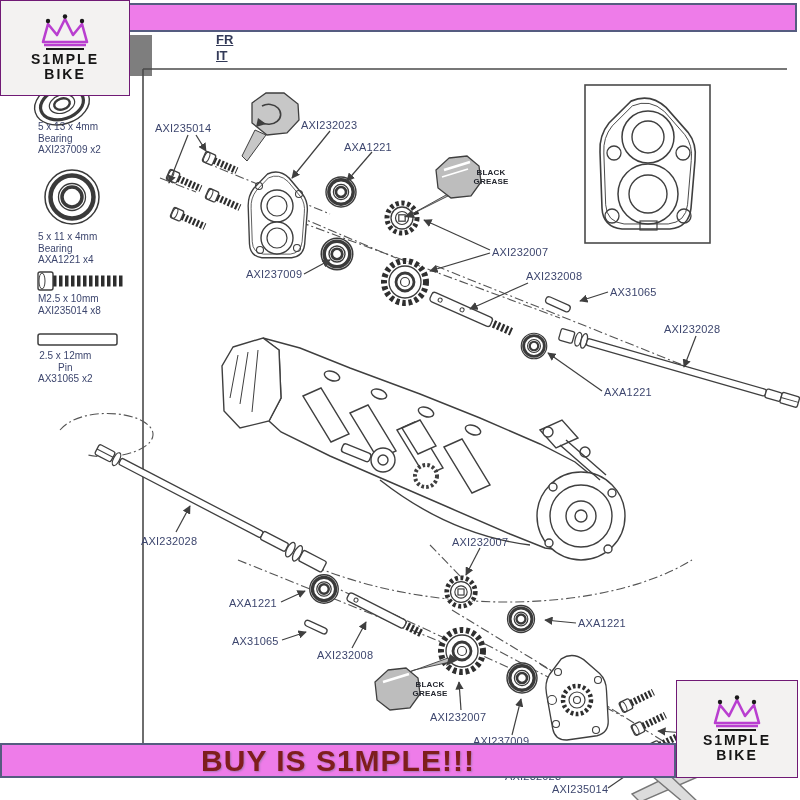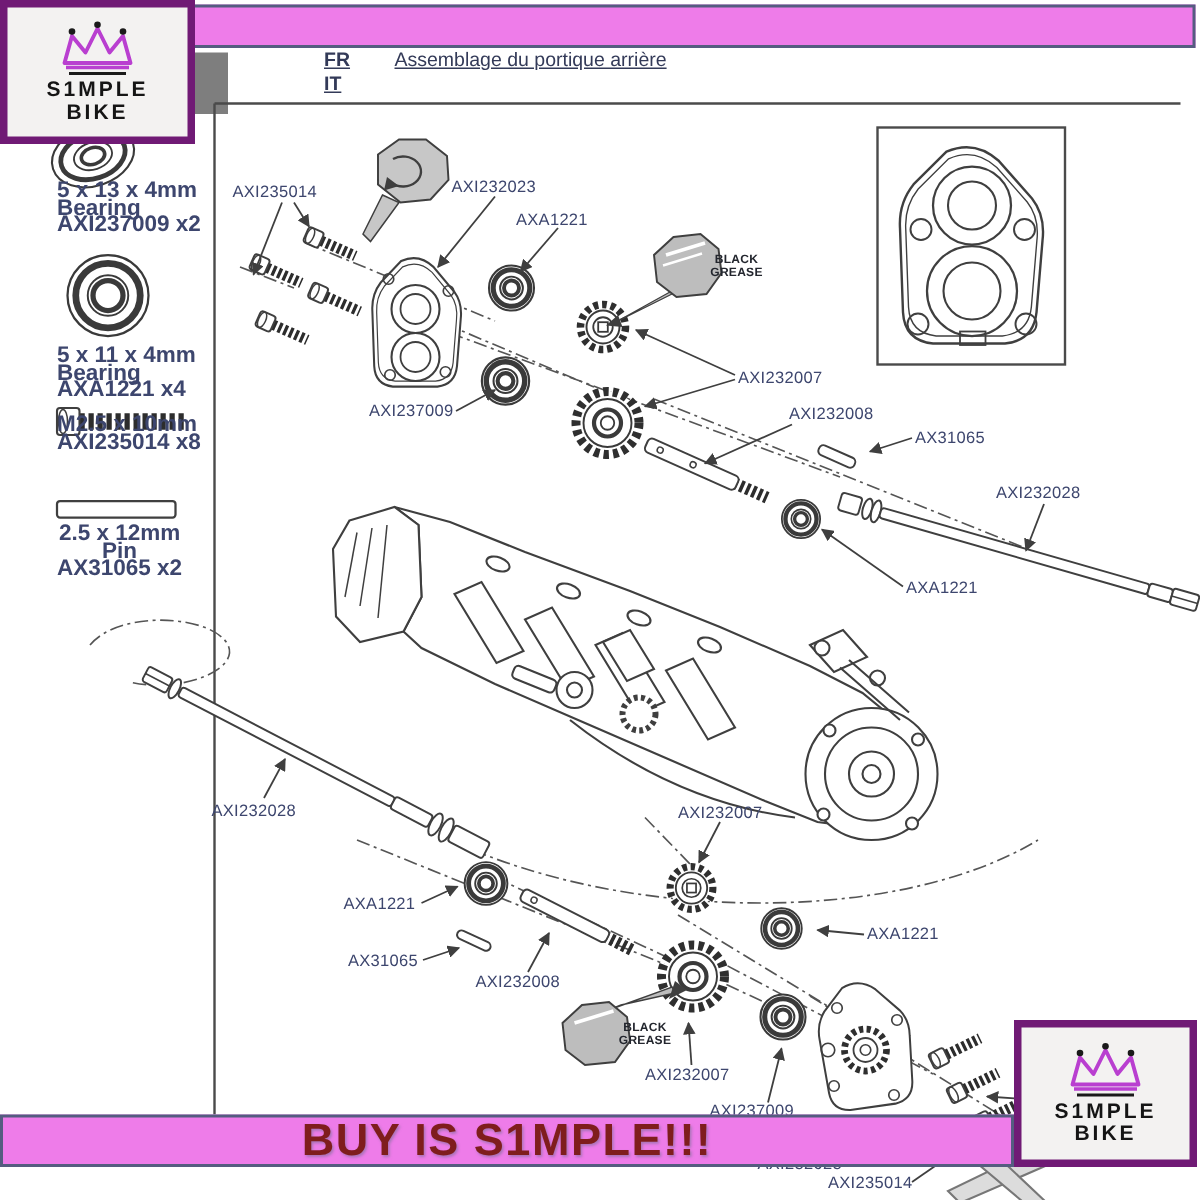--- a/index.html
+++ b/index.html
@@ -10,36 +10,36 @@
 
   
   .banner-top { left:125px; top:3px; width:672px; height:29px; background:#ee7ce9;
     border:2px solid #555c80; z-index:1; }
   .banner-bottom { left:0; top:743px; width:676px; height:35px; background:#ee7ce9;
     border:2px solid #555c80; z-index:6; display:flex; align-items:center; justify-content:center; }
   .banner-bottom .txt { color:#7f1d1d; font-size:30px; font-weight:bold; letter-spacing:1px;
     text-shadow:1px 1px 2px rgba(110,110,140,.55);text-align:right; }
 
   
-  .logo-box { background:#f3f2f1; border:5px solid #701a75; z-index:7;
+  .logo-box { background:#f3f2f1; border:1px solid #701a75; z-index:7;
     display:flex; flex-direction:column; align-items:center; justify-content:center; }
   .logo-tl { left:0; top:0; width:130px; height:96px; }
   .logo-br { left:676px; top:680px; width:122px; height:98px; }
   .logo-box .l1, .logo-box .l2 { font-weight:bold; color:#151515; letter-spacing:2px;
     font-size:14px; line-height:15px; }
 
   .step-box { left:121px; top:35px; width:31px; height:41px; background:#7e7e7e; z-index:0; }
 
   
   .hdr { left:216px; top:32px; z-index:2; color:#333a58; font-size:13px; line-height:16px; }
   .hdr .row { display:flex; gap:27px;text-decoration:underline; }
   .hdr .tag { font-weight:bold; width:20px; }
 
   
-  .leg { z-index:2; color:#3d466e; font-weight:bold; font-size:15px; line-height:11.5px; white-space:nowrap; }
+  .leg { z-index:2; color:#3d466e; font-weight:normal; font-size:10px; line-height:11.5px; white-space:nowrap; }
 
   
   .lbl { position:absolute; z-index:2; color:#3d466e; font-weight:normal; font-size:11px;
     letter-spacing:.2px; white-space:nowrap; }
 
   
   .badge-txt { position:absolute; z-index:3; width:46px; text-align:center; color:#23262e;
     font-weight:bold; font-size:8px; line-height:9px; letter-spacing:.2px;margin-left:32px; }
 
   svg.art { position:absolute; left:0; top:0; z-index:1; pointer-events:none; }
@@ -337,36 +337,35 @@
 <div class="abs leg" style="left:38px; top:121px;">
   <div>5 x 13 x 4mm</div>
   <div>Bearing</div>
   <div>AXI237009 x2</div>
 </div>
 <div class="abs leg" style="left:38px; top:231px;">
   <div>5 x 11 x 4mm</div>
   <div>Bearing</div>
   <div>AXA1221 x4</div>
 </div>
-<div class="abs leg" style="left:38px; top:277px;">
+<div class="abs leg" style="left:38px; top:293px;">
   <div>M2.5 x 10mm</div>
   <div>AXI235014 x8</div>
 </div>
 <div class="abs leg" style="left:38px; top:350px;text-align:center;">
   <div>2.5 x 12mm</div>
   <div>Pin</div>
   <div>AX31065 x2</div>
 </div>
 
 <div class="abs step-box"></div>
 <div class="abs banner-top"></div>
 <div class="abs hdr">
   <div class="row">
     <span class="tag">FR</span>
-    <span>Assemblage du portique arrière</span>
   </div>
   <div class="row">
     <span class="tag">IT</span>
   </div>
 </div>
 
 <div class="abs banner-bottom">
   <span class="txt">BUY IS S1MPLE!!!</span>
 </div>
 

